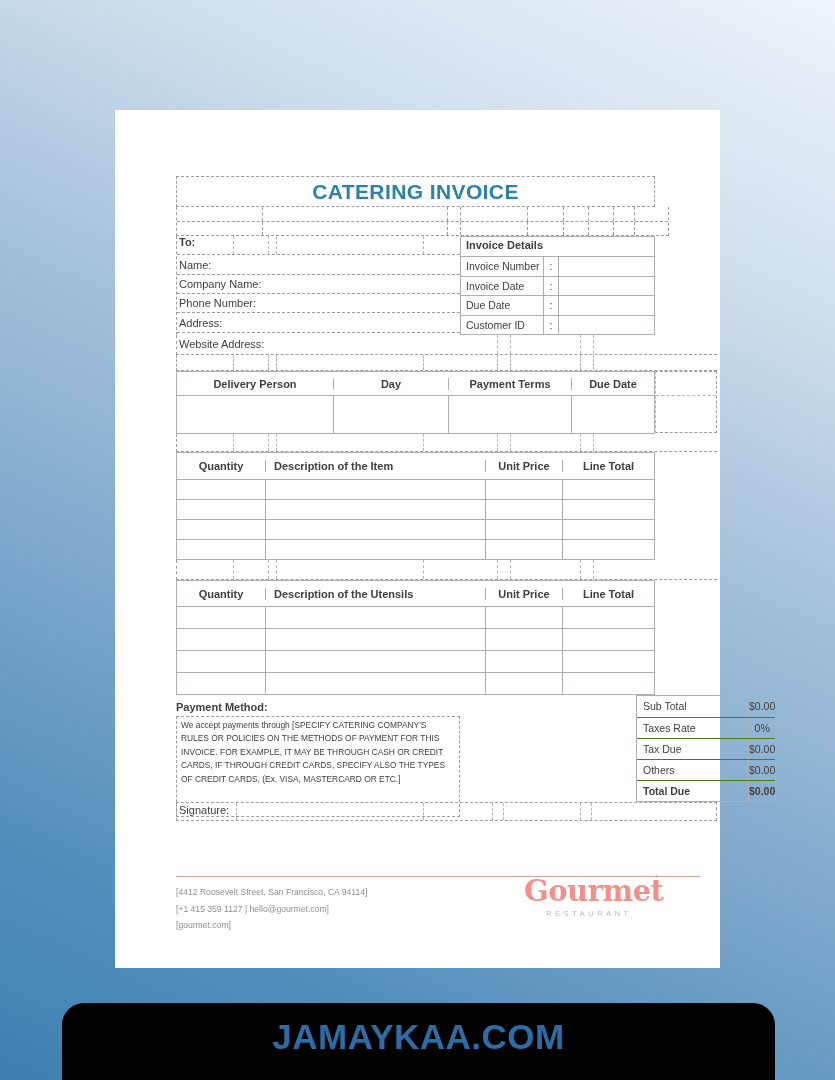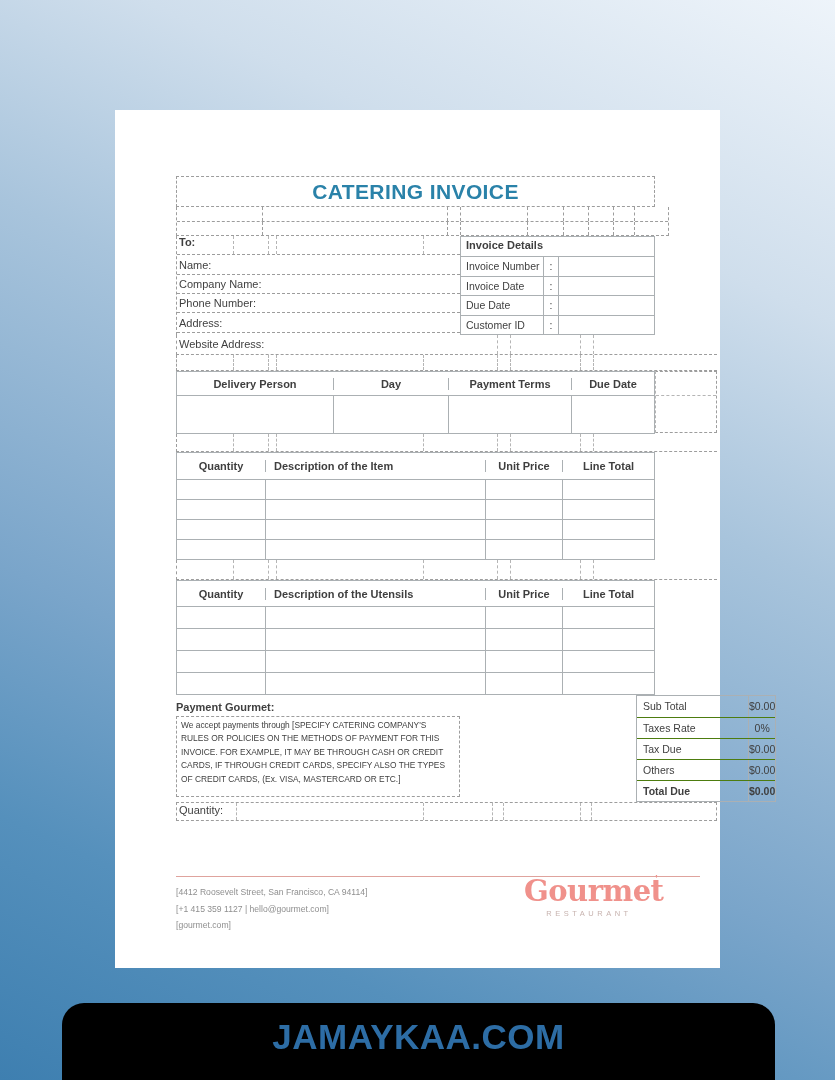--- a/index.html
+++ b/index.html
@@ -83,21 +83,21 @@
   .it-hrow { height:26px; align-items:center; }
   .it-row { height:20px; }
   .ut-row { height:22px; }
   .ic1{width:89px}.ic2{width:220px}.ic3{width:77px}.ic4{flex:1}
   .desc-h { text-align:left; padding-left:8px; }
 
   
   .bottom { display:flex; width:479px; height:107px; }
   .pm-left { width:284px; }
   .pm-label { font-size:11px; font-weight:bold; height:21px; padding-top:6px; }
-  .pm-box { border:1px dashed #9d9d9d; width:284px; height:81px; padding:2px 4px; font-size:8.4px; line-height:1.6; color:#3f3f3f; }
+  .pm-box { border:1px dashed #9d9d9d; width:284px; height:101px; padding:2px 4px; font-size:8.4px; line-height:1.6; color:#3f3f3f; }
   .tot-tbl { width:195px; margin-left:176px; border:1px solid #abb0b3; height:107px; }
   .tot-row { display:flex; height:21px; font-size:10.5px; }
   .tot-row + .tot-row { border-top:1px solid #4d7c0f; }
   .tot-row .tl { width:112px; padding:4px 0 0 6px; border-right:1px solid #abb0b3; }
   .tot-row .tv { flex:1; text-align:center; padding-top:4px; }
 
   
   .sig-row { width:541px; height:19px; border:1px dashed #9d9d9d; display:flex; font-size:11px; }
   .sig-row div { border-right:1px dashed #b5b5b5; height:100%; }
   .sig-row div:last-child { border-right:none; }
@@ -329,21 +329,21 @@
       <div class="tr ut-row">
           <div class="td ic1"></div>
           <div class="td ic2"></div>
           <div class="td ic3"></div>
           <div class="td ic4"></div>
         </div>
     </div>
 
     <div class="bottom">
       <div class="pm-left">
-        <div class="pm-label">Payment Gourmet:</div>
+        <div class="pm-label">Payment Method:</div>
         <div class="pm-box">We accept payments through [SPECIFY CATERING COMPANY'S RULES OR POLICIES ON THE METHODS OF PAYMENT FOR THIS INVOICE. FOR EXAMPLE, IT MAY BE THROUGH CASH OR CREDIT CARDS, IF THROUGH CREDIT CARDS, SPECIFY ALSO THE TYPES OF CREDIT CARDS, (Ex. VISA, MASTERCARD OR ETC.]</div>
       </div>
       <div class="tot-tbl" style="margin-left:176px">
         <div class="tot-row">
           <span class="tl">Sub Total</span>
           <span class="tv">$0.00</span>
         </div>
         <div class="tot-row">
           <span class="tl">Taxes Rate</span>
           <span class="tv">0%</span>
@@ -357,21 +357,21 @@
           <span class="tv">$0.00</span>
         </div>
         <div class="tot-row bold">
           <span class="tl">Total Due</span>
           <span class="tv">$0.00</span>
         </div>
       </div>
     </div>
 
     <div class="sig-row">
-      <div class="sg1">Quantity:</div>
+      <div class="sg1">Signature:</div>
       <div class="sg2"></div>
       <div class="sg3"></div>
         <div class="sg4"></div>
         <div class="sg5"></div>
         <div class="sg6"></div>
         <div class="sg7"></div>
     </div>
 
   </div>
 

